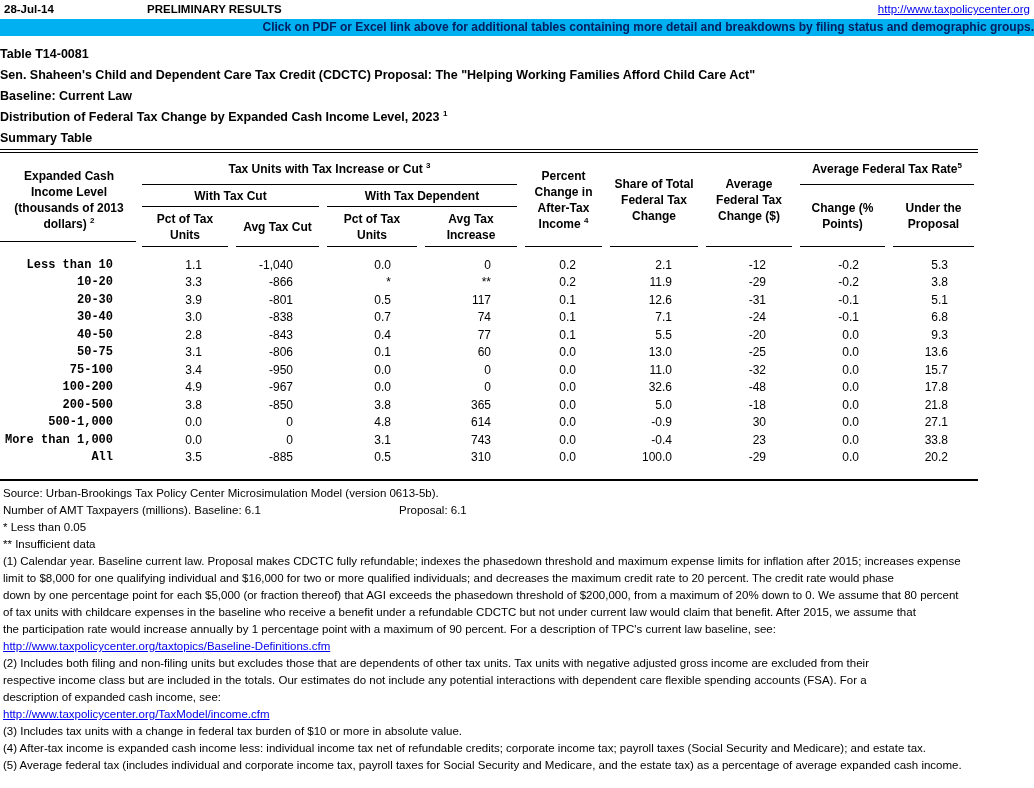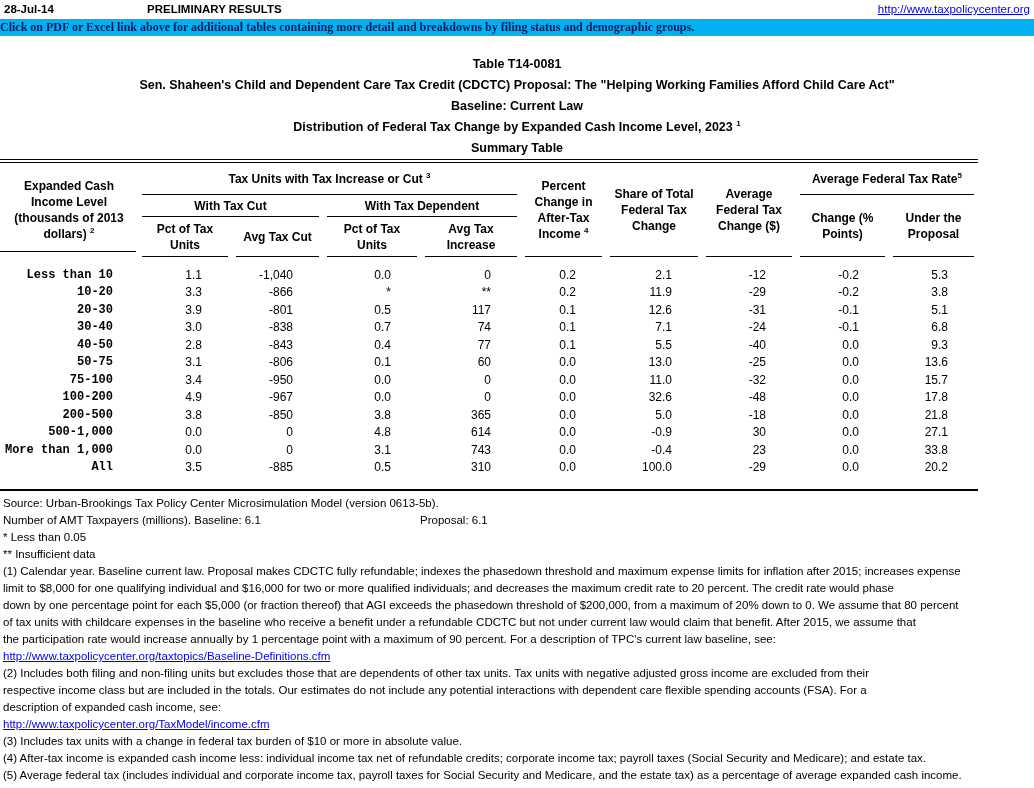--- a/index.html
+++ b/index.html
@@ -12,24 +12,24 @@
   .sheet { width:1034px; height:592px; position:relative; }
 
   
   .topbar { display:flex; align-items:flex-start; padding:3px 4px 2px 4px; height:19px; font-size:11.5px; }
   .topbar .date { font-weight:bold; width:143px; }
   .topbar .prelim { font-weight:bold; }
   .topbar .toplink { margin-left:auto; }
   a.lnk { color:#0000EE; text-decoration:underline; font-size:inherit; cursor:pointer; }
 
   
-  .banner { height:17px; line-height:17px; text-align:left; font-size:12px; font-weight:bold;font-family:Liberation Serif, serif; }
-
-  
-  .titles { margin-top:18px; text-align:center; }
+  .banner { height:17px; line-height:17px; text-align:right; font-size:12px; font-weight:bold; }
+
+  
+  .titles { margin-top:8px; text-align:left; }
   .titles div { font-size:12.5px; font-weight:bold; line-height:21px; }
   sup { font-size:8px; vertical-align:super; line-height:0; }
 
   
   .tablewrap { width:978px; }
   .double-rule { height:4px; border-top:1.5px solid #000; border-bottom:1px solid #000; }
   .bottom-rule { border-top:2px solid #000; margin-top:13px; }
 
   table { border-collapse:collapse; table-layout:fixed; width:978px; }
   th, td { font-size:12px; overflow:visible; }
@@ -41,21 +41,21 @@
   th.ul::after { content:""; position:absolute; left:4px; right:4px; bottom:0; border-bottom:1px solid #000; }
   th.c0.ul::after { left:0; right:2px; bottom:5px; }
   tbody td { height:17.5px; text-align:right; white-space:nowrap; }
   tbody td.lbl { font-weight:bold; padding-right:25px;font-family:Liberation Mono, monospace; }
   tbody td.num { padding-right:30px; }
   tbody::before { content:""; display:table-row; height:9px; }
 
   
   .footer { padding-left:3px; margin-top:4px; font-size:11.5px; }
   .fline { line-height:17px; white-space:nowrap; position:relative; }
-  .amt-proposal { position:absolute; left:417px; top:0; }
+  .amt-proposal { position:absolute; left:396px; top:0; }
 </style>
 </head>
 <body>
 
 <div class="sheet">
 
   <div class="topbar">
     <span class="date">28-Jul-14</span>
     <span class="prelim">PRELIMINARY RESULTS</span>
     <a href="#" class="lnk toplink">http://www.taxpolicycenter.org</a>
@@ -158,21 +158,21 @@
             <td class="num">6.8</td>
           </tr>
           <tr>
             <td class="lbl">40-50</td>
             <td class="num">2.8</td>
             <td class="num">-843</td>
             <td class="num">0.4</td>
             <td class="num">77</td>
             <td class="num">0.1</td>
             <td class="num">5.5</td>
-            <td class="num">-40</td>
+            <td class="num">-20</td>
             <td class="num">0.0</td>
             <td class="num">9.3</td>
           </tr>
           <tr>
             <td class="lbl">50-75</td>
             <td class="num">3.1</td>
             <td class="num">-806</td>
             <td class="num">0.1</td>
             <td class="num">60</td>
             <td class="num">0.0</td>

